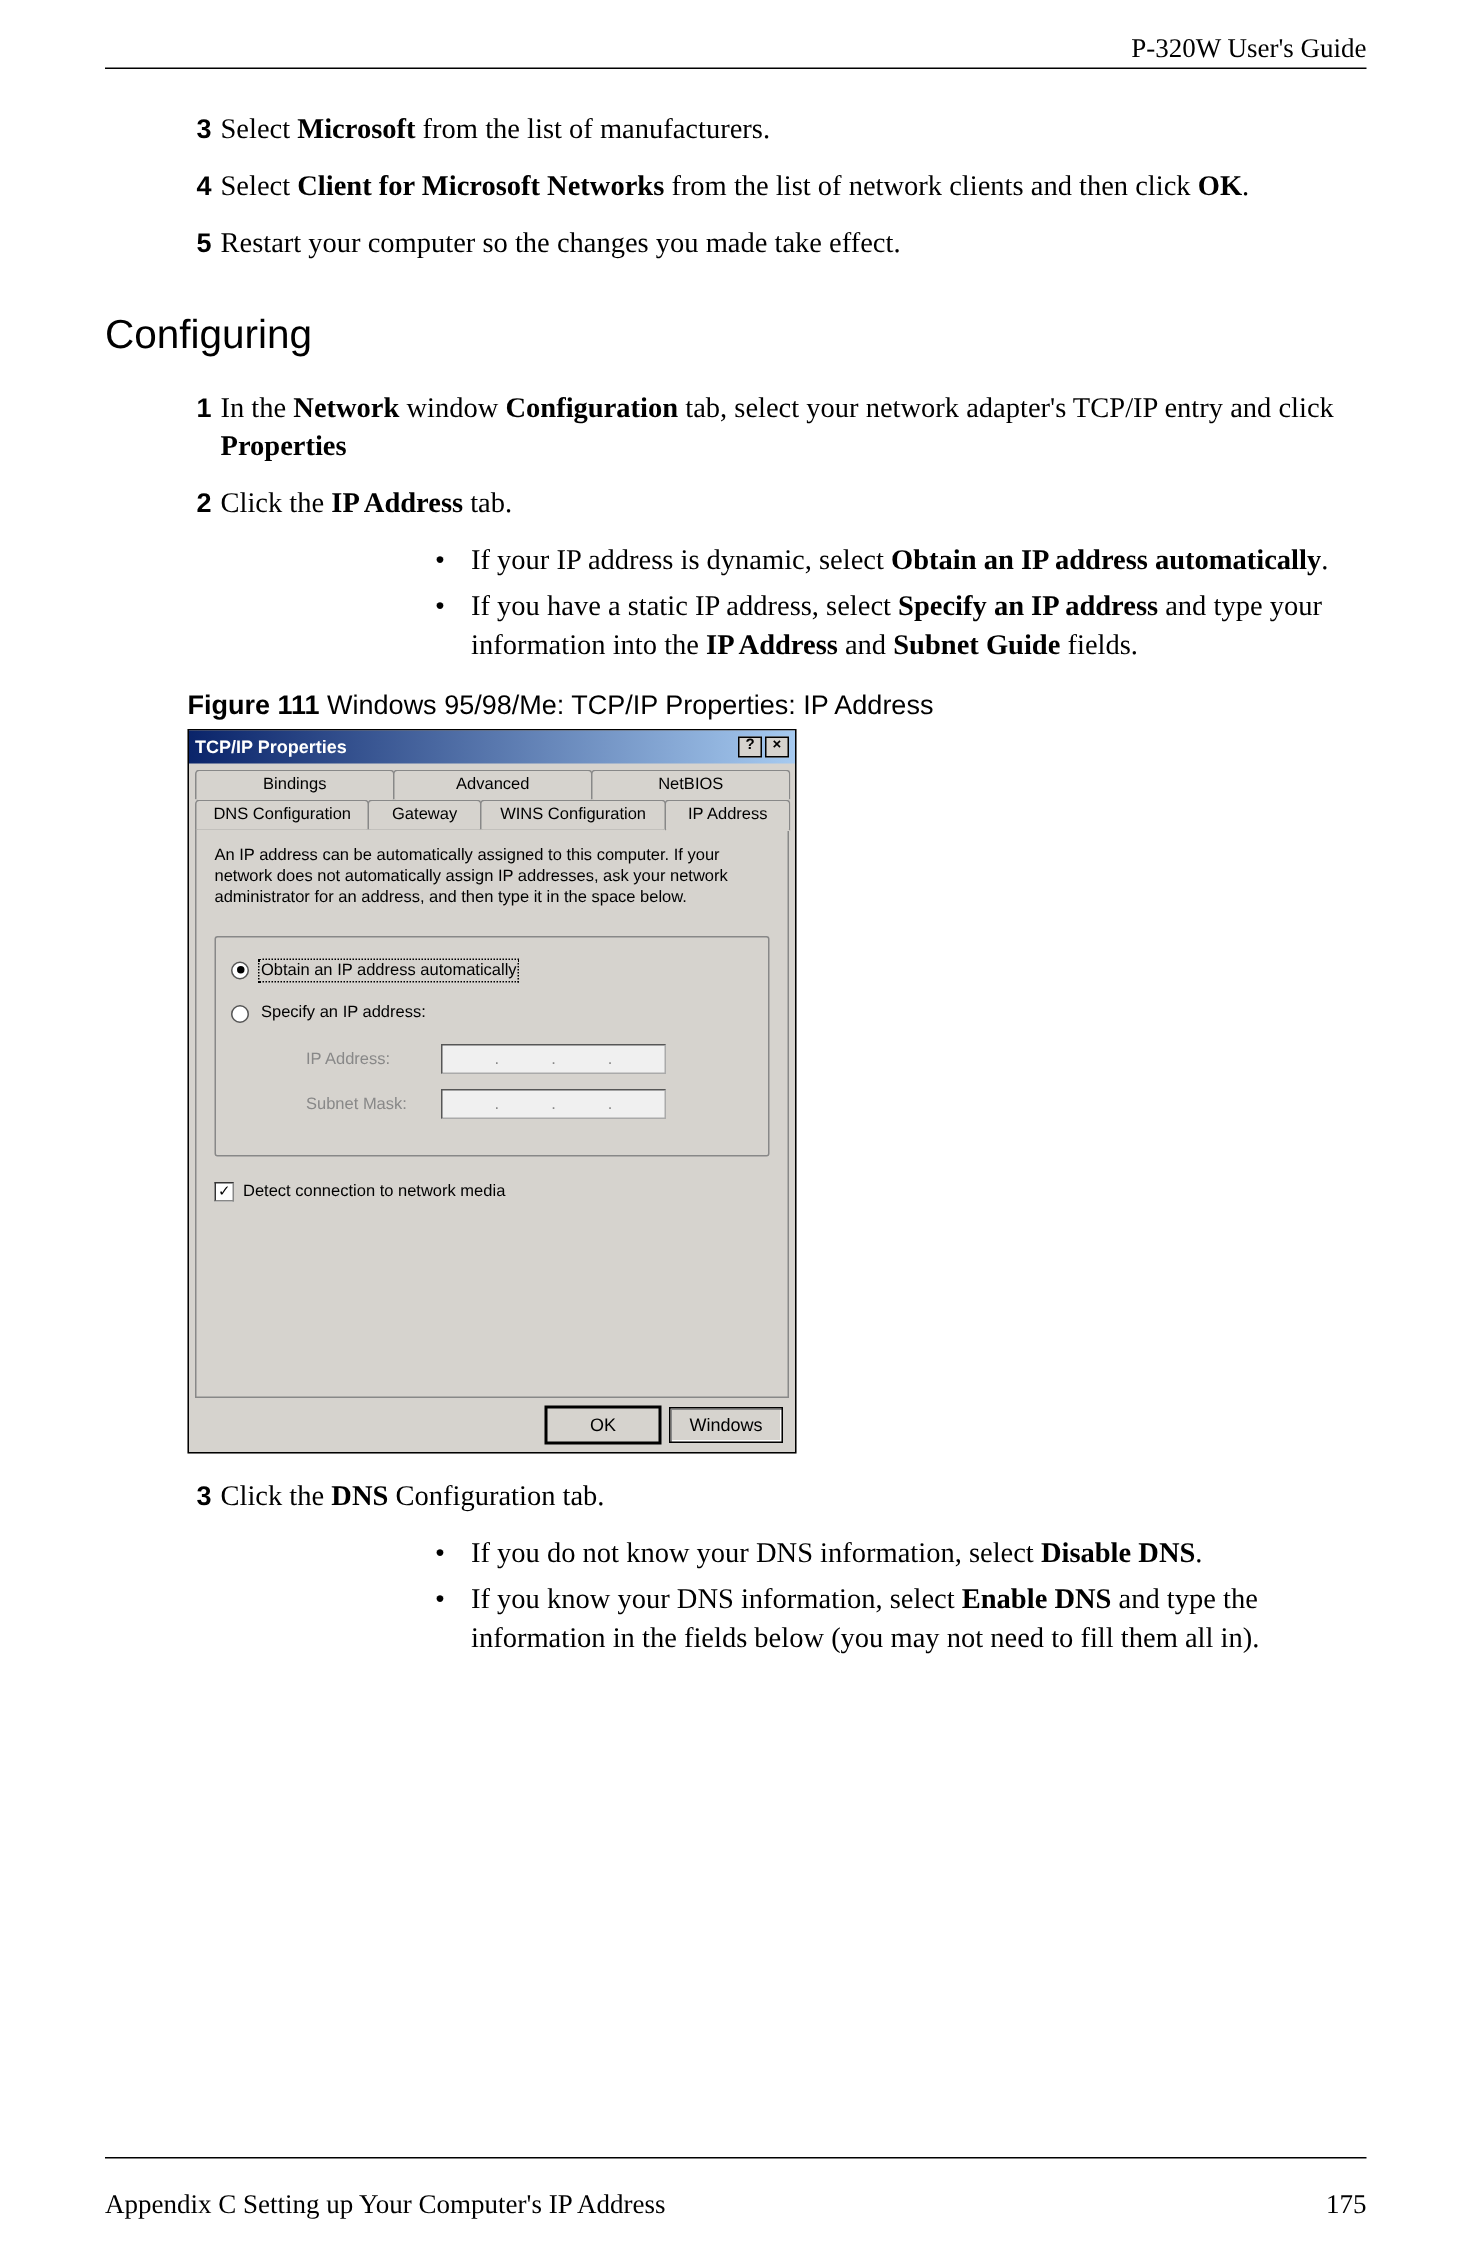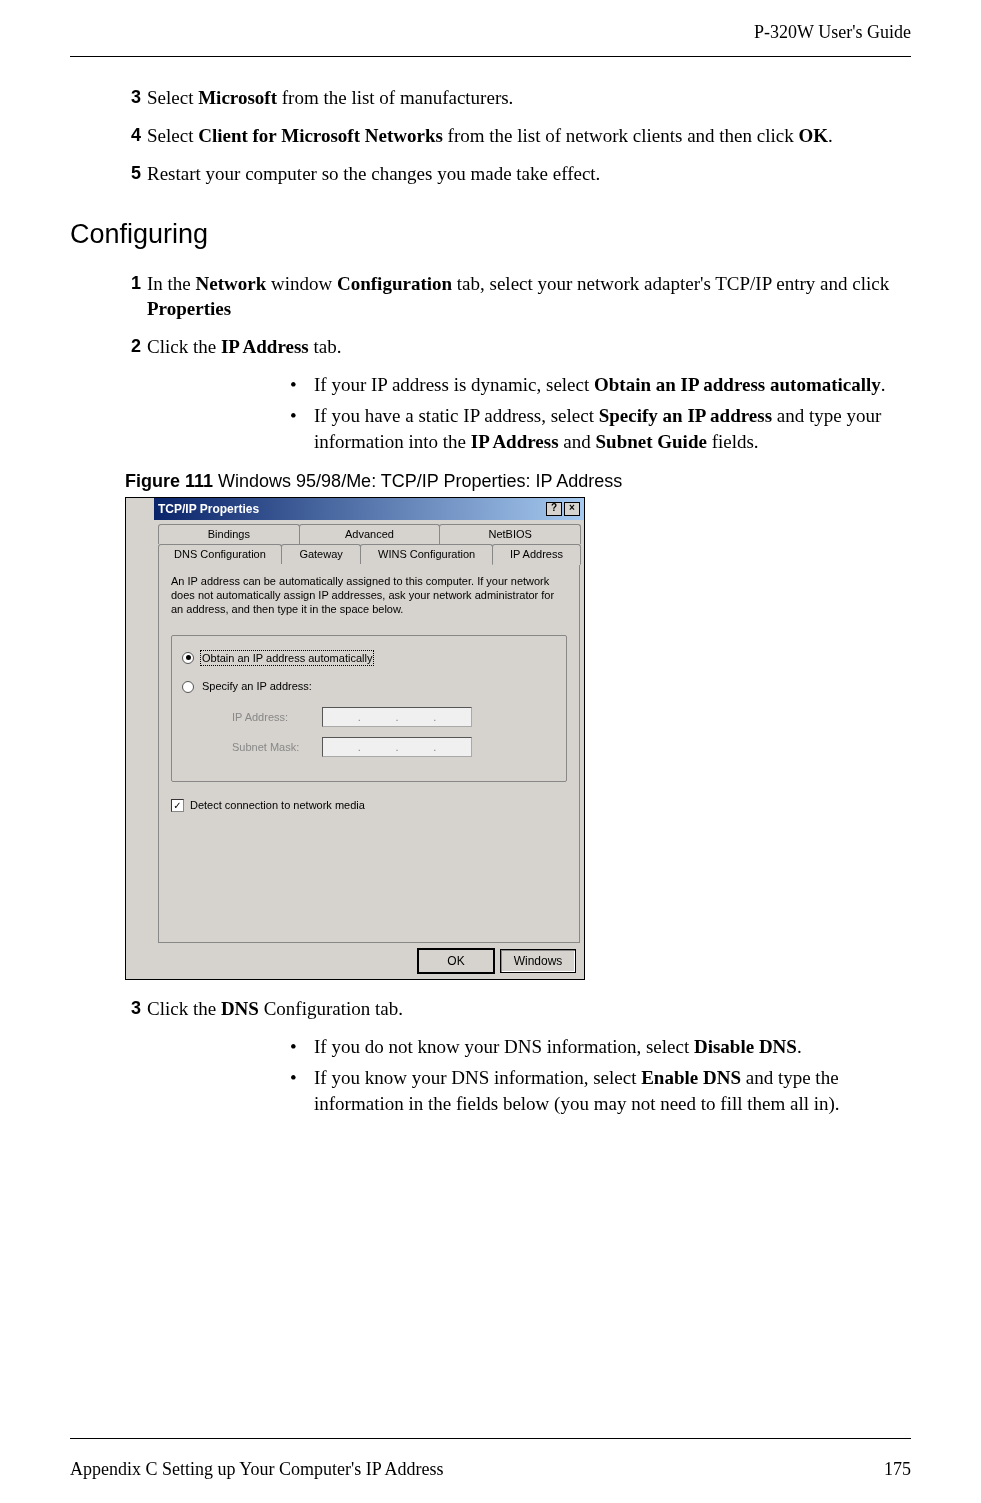--- a/index.html
+++ b/index.html
@@ -9,21 +9,21 @@
       line-height: 1.35;
       color: #000;
       background: #fff;
       width: 981px;
       height: 1503px;
       position: relative;
       padding: 20px 70px 0 70px;
     }
     .header {
       border-bottom: 1.5px solid #000;
-      padding-bottom: 12px;
+      padding-bottom: 1px;
       margin-bottom: 28px;
       text-align: right;
       font-size: 18px;
     }
     .content {
       padding-left: 55px;
     }
     .step {
       display: flex;
       margin-bottom: 12px;
@@ -60,29 +60,28 @@
       width: 24px;
       flex-shrink: 0;
     }
     .fig-caption {
       font-family: Arial, Helvetica, sans-serif;
       font-size: 18px;
       margin: 14px 0 4px 0;
     }
     .fig-caption .fig-label { font-weight: bold; }
     .dialog {
-      width: 460px;
+      width: 406px;
       border: 1px solid #000;
       background: #d6d3ce;
       font-family: Tahoma, Arial, sans-serif;
       font-size: 12px;
       color: #000;
       margin-left: 0;
       margin-bottom: 16px;
-      padding-left: 28px;
     }
     .titlebar {
       background: linear-gradient(to right, #0a246a, #a6caf0);
       color: #fff;
       font-weight: bold;
       font-size: 12px;
       padding: 3px 4px;
       display: flex;
       align-items: center;
       justify-content: space-between;

